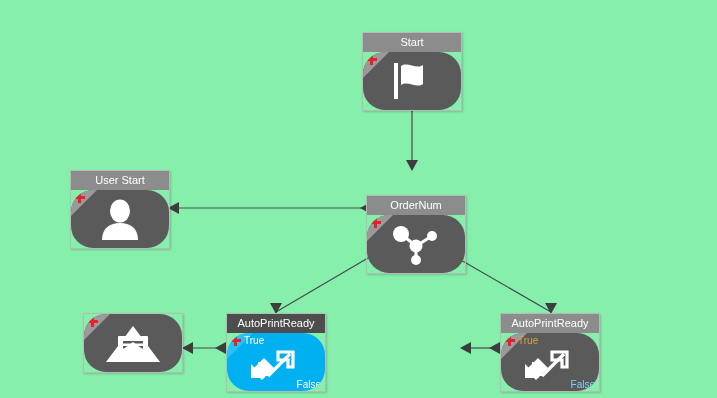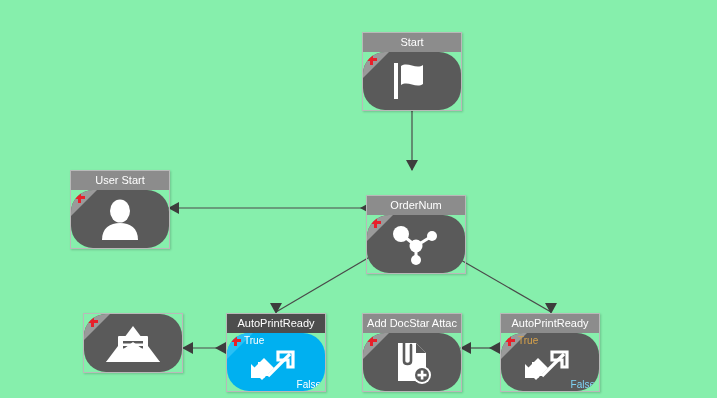--- a/index.html
+++ b/index.html
@@ -253,38 +253,20 @@
           <path d="M30,12 L45,12 L45,27 L40,27 L40,20 L30,20 Z" fill="none" stroke="#ffffff" stroke-width="3.2" stroke-linejoin="miter"></path>
           <path d="M42,14 L20,36" stroke="#ffffff" stroke-width="3.2"></path>
           <path d="M10,36 L10,22 L20,22 L20,36 Z" fill="#ffffff"></path>
           <path d="M4,30 L16,18 L26,28 L14,40 Z" fill="#ffffff"></path>
           <path d="M3,38 L3,24 L17,38 Z" fill="#ffffff"></path>
         </svg>
       </div>
     </div>
   </div>
 
-  <div class="node" style="left:362px; top:313px;">
-    <div class="node-header">Add DocStar Attac</div>
-    <div class="node-body">
-      <div class="corner"></div>
-      <div class="plus"></div>
-      <div class="node-icon">
-        <svg width="44" height="46" viewBox="0 0 44 46">
-          <path d="M8,4 L26,4 L36,14 L36,42 L8,42 Z" fill="#ffffff"></path>
-          <path d="M26,4 L26,14 L36,14 Z" fill="#5a5a5a"></path>
-          <path d="M14,3 L14,22 C14,26 21,26 21,22 L21,6" fill="none" stroke="#5a5a5a" stroke-width="2.6" stroke-linecap="round"></path>
-          <circle cx="32" cy="36" r="9" fill="#ffffff"></circle>
-          <circle cx="32" cy="36" r="7" fill="#5a5a5a"></circle>
-          <rect x="30.8" y="31.5" width="2.6" height="9" fill="#ffffff"></rect>
-          <rect x="27.5" y="34.8" width="9" height="2.6" fill="#ffffff"></rect>
-        </svg>
-      </div>
-    </div>
-  </div>
 
   <div class="node" style="left:500px; top:313px;">
     <div class="node-header">AutoPrintReady</div>
     <div class="node-body">
       <div class="corner"></div>
       <div class="plus"></div>
       <div class="branch-true">True</div>
       <div class="branch-false">False</div>
       <div class="node-icon">
         <svg width="56" height="44" viewBox="0 0 56 44">

